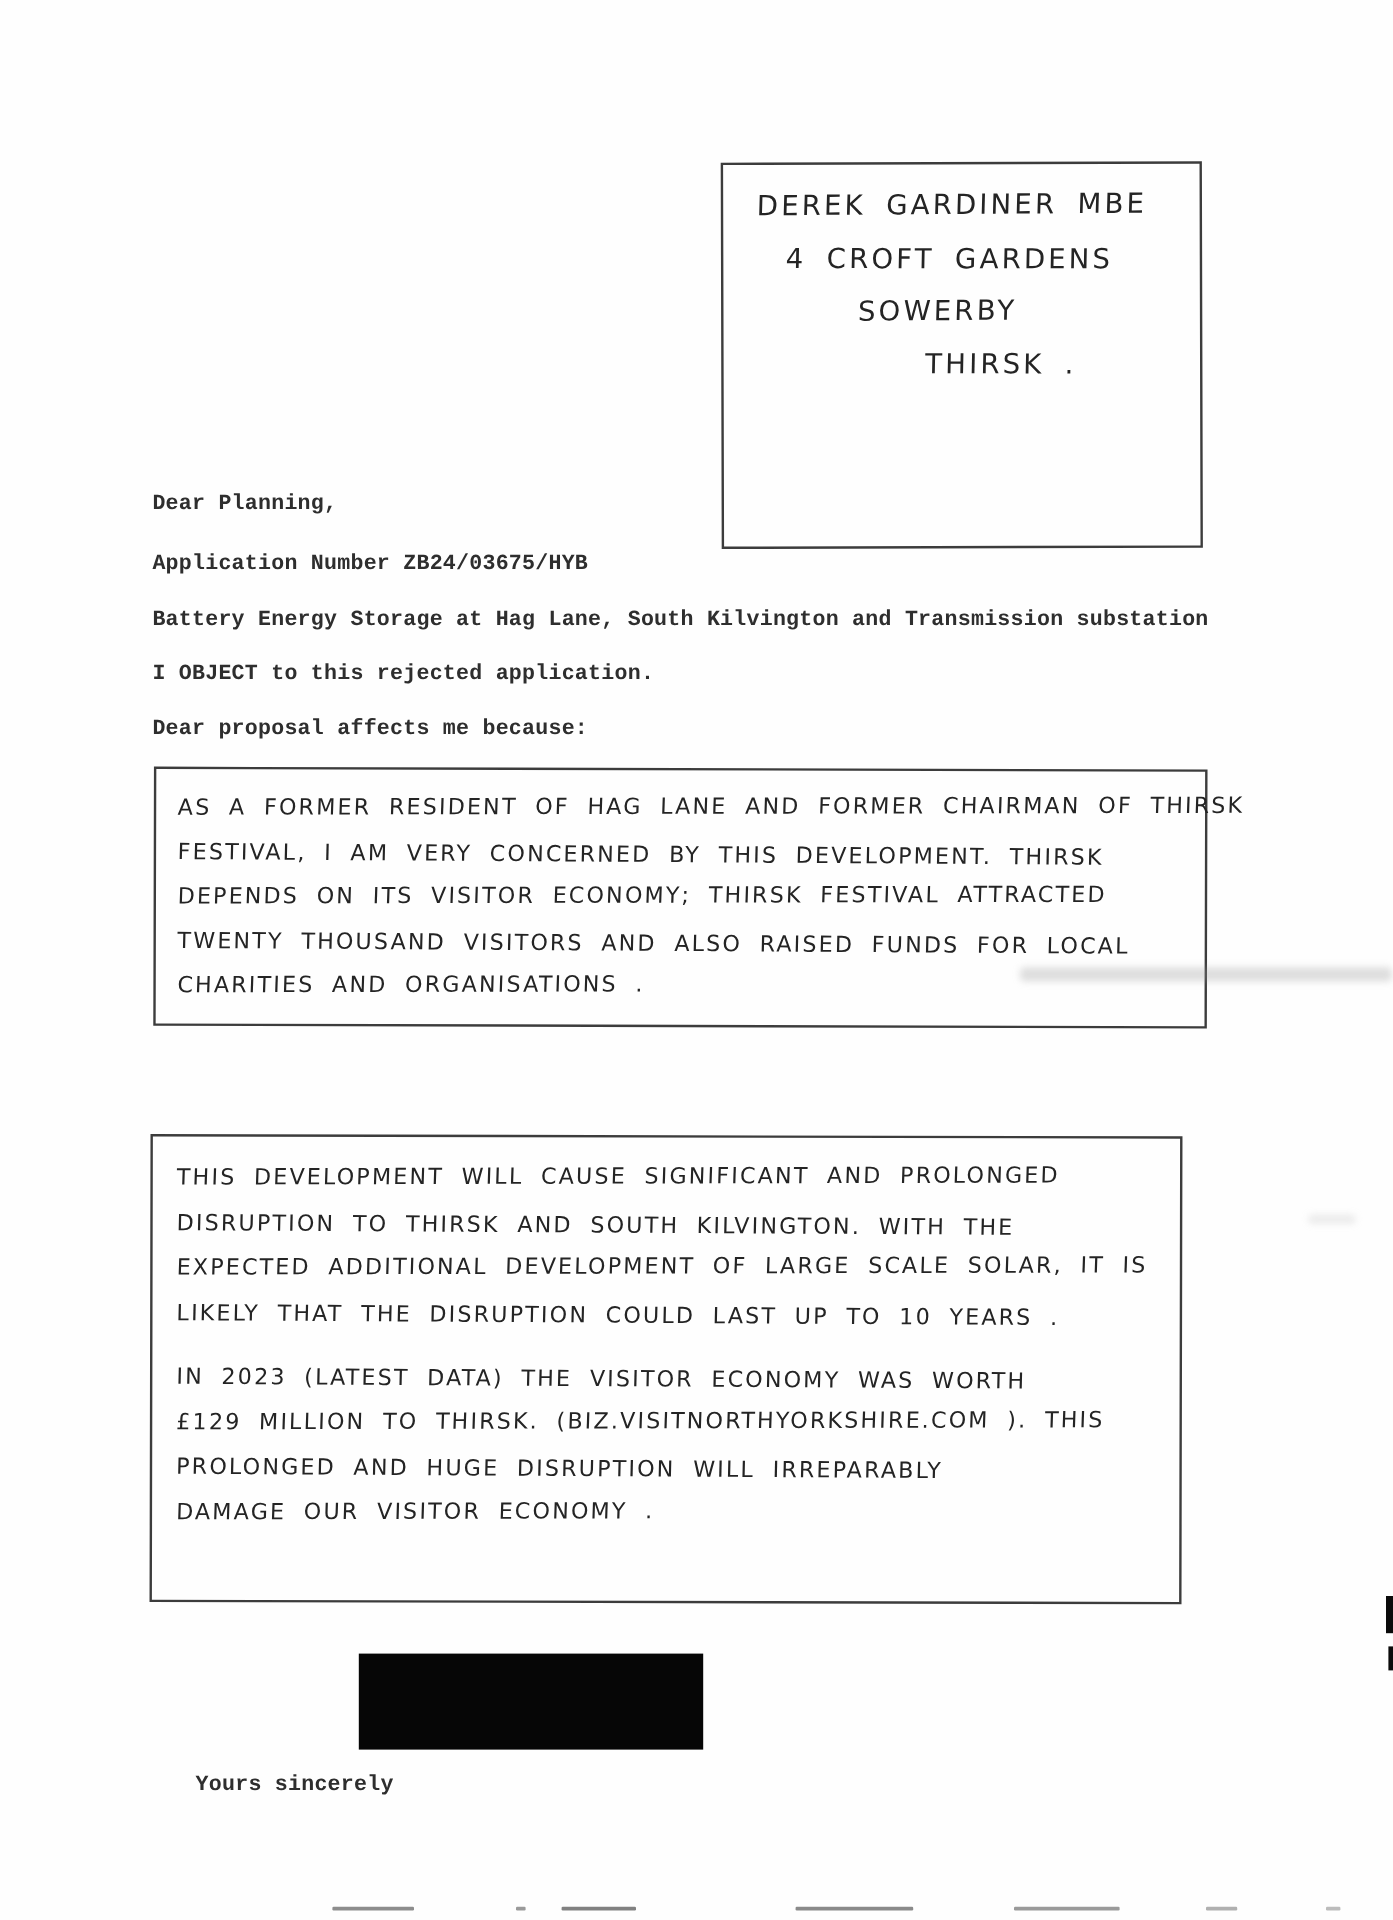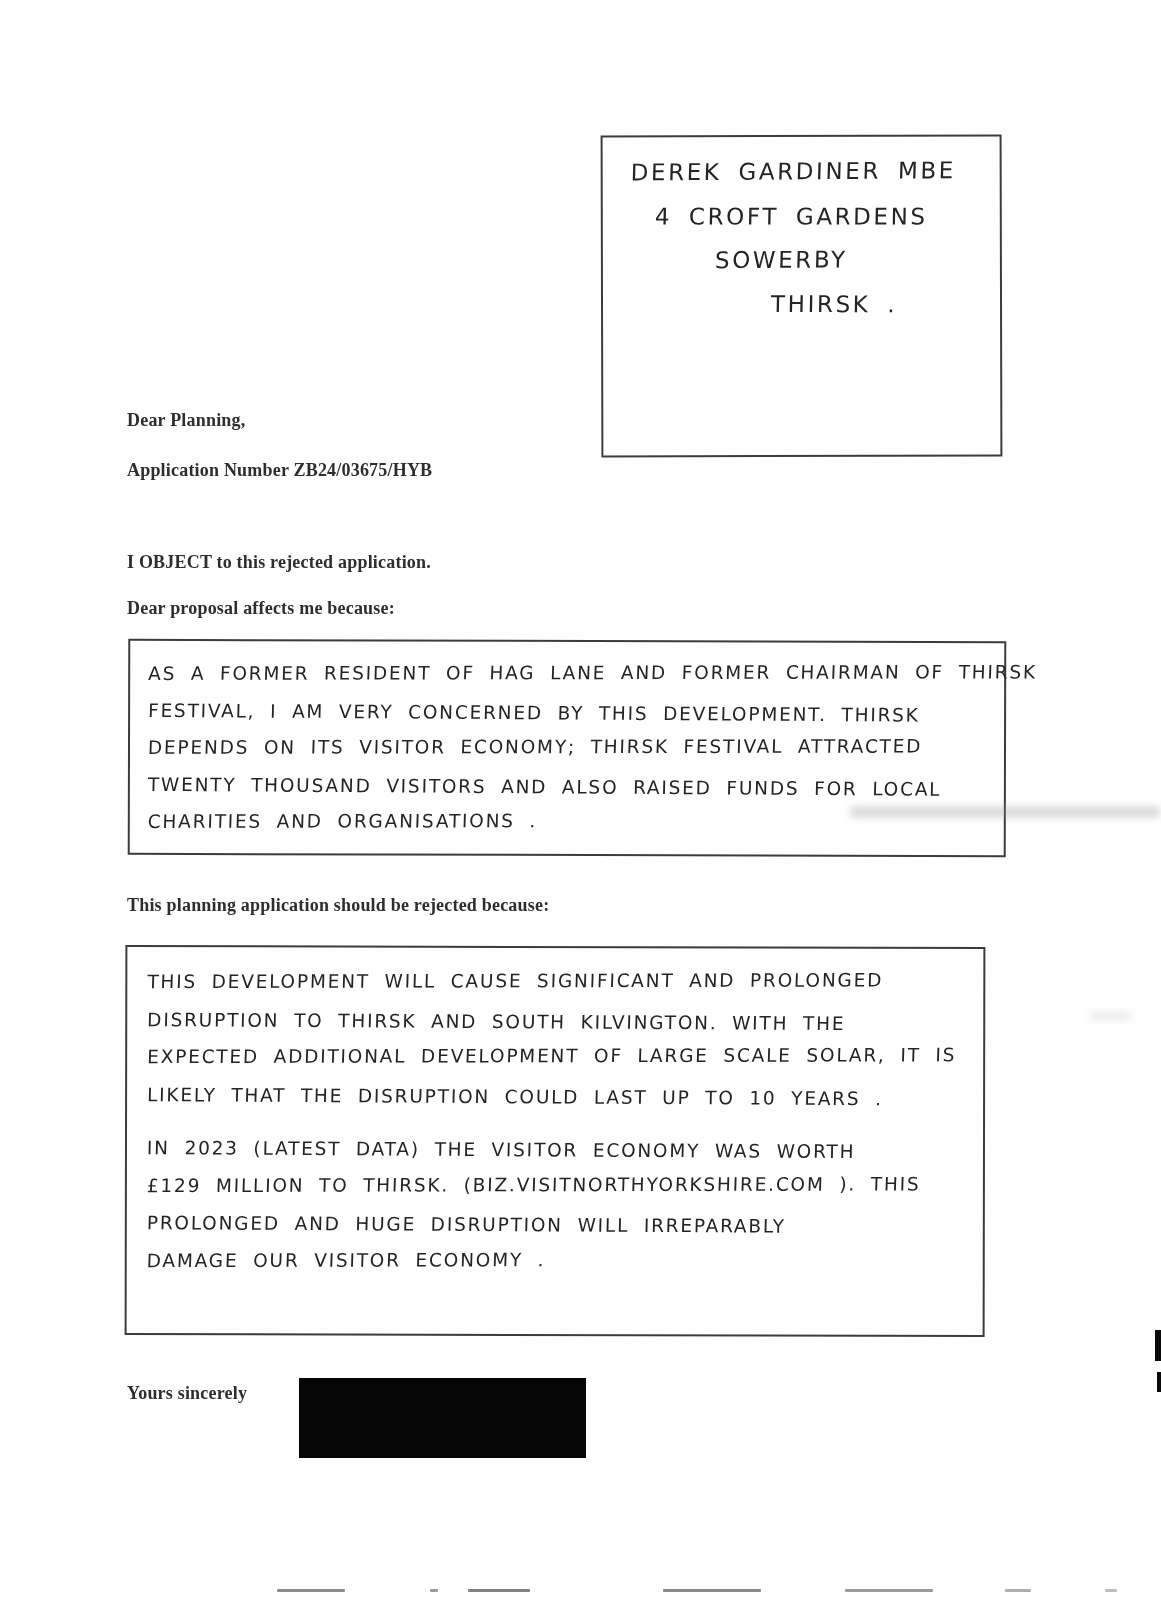--- a/index.html
+++ b/index.html
@@ -12,21 +12,21 @@
     position: relative;
     width: 1161px; height: 1600px;
     background: #fefefe;
     overflow: hidden;
   }
 
   
   .printed {
     position: absolute;
     left: 127px;
-    font-family: Liberation Serif, serif;
+    font-family: Liberation Mono, monospace;
     font-weight: bold;
     font-size: 18px;
     color: #2e2e2e;
     letter-spacing: 0.2px;
     white-space: nowrap;
   }
 
   
   .hw {
     font-family: "DejaVu Sans", sans-serif;
@@ -56,21 +56,21 @@
   .addr-3 { left: 112px; top: 110px; }
   .addr-4 { left: 168px; top: 154px; }
 
   
   .salutation        { top: 410px; }
   .application-line  { top: 460px; }
   .subject-line      { top: 507px; }
   .objection-line    { top: 552px; }
   .affects-heading   { top: 598px; }
   .rejected-heading  { top: 895px; }
-  .closing           { top: 1383px; }
+  .closing           { top: 1478px; margin-left: 36px; }
 
   
   .answer-box {
     position: absolute;
     border: 2px solid #3c3c3c;
     background: transparent;
   }
   .box-affects {
     left: 128px; top: 640px;
     width: 878px; height: 216px;
@@ -134,32 +134,32 @@
 
   <div class="address-box hw">
     <div class="hw-line addr-1">DEREK GARDINER MBE</div>
     <div class="hw-line addr-2">4 CROFT GARDENS</div>
     <div class="hw-line addr-3">SOWERBY</div>
     <div class="hw-line addr-4">THIRSK .</div>
   </div>
 
   <div class="printed salutation">Dear Planning,</div>
   <div class="printed application-line">Application Number ZB24/03675/HYB</div>
+  <div class="printed subject-line">Battery Energy Storage at Hag Lane, South Kilvington and Transmission substation</div>
   <div class="printed objection-line">I OBJECT to this rejected application.</div>
   <div class="printed affects-heading">Dear proposal affects me because:</div>
 
   <div class="answer-box box-affects hw">
     <div class="hw-line">AS A FORMER RESIDENT OF HAG LANE AND FORMER CHAIRMAN OF THIRSK</div>
     <div class="hw-line">FESTIVAL, I AM VERY CONCERNED BY THIS DEVELOPMENT. THIRSK</div>
     <div class="hw-line">DEPENDS ON ITS VISITOR ECONOMY; THIRSK FESTIVAL ATTRACTED</div>
     <div class="hw-line">TWENTY THOUSAND VISITORS AND ALSO RAISED FUNDS FOR LOCAL</div>
     <div class="hw-line">CHARITIES AND ORGANISATIONS .</div>
   </div>
 
-  <div class="printed rejected-heading">This planning application should be rejected because:</div>
 
   <div class="answer-box box-rejected hw">
     <div class="hw-line">THIS DEVELOPMENT WILL CAUSE SIGNIFICANT AND PROLONGED</div>
     <div class="hw-line">DISRUPTION TO THIRSK AND SOUTH KILVINGTON. WITH THE</div>
     <div class="hw-line">EXPECTED ADDITIONAL DEVELOPMENT OF LARGE SCALE SOLAR, IT IS</div>
     <div class="hw-line">LIKELY THAT THE DISRUPTION COULD LAST UP TO 10 YEARS .</div>
     <div class="para-gap"></div>
     <div class="hw-line">IN 2023 (LATEST DATA) THE VISITOR ECONOMY WAS WORTH</div>
     <div class="hw-line">£129 MILLION TO THIRSK. (BIZ.VISITNORTHYORKSHIRE.COM ). THIS</div>
     <div class="hw-line">PROLONGED AND HUGE DISRUPTION WILL IRREPARABLY</div>

